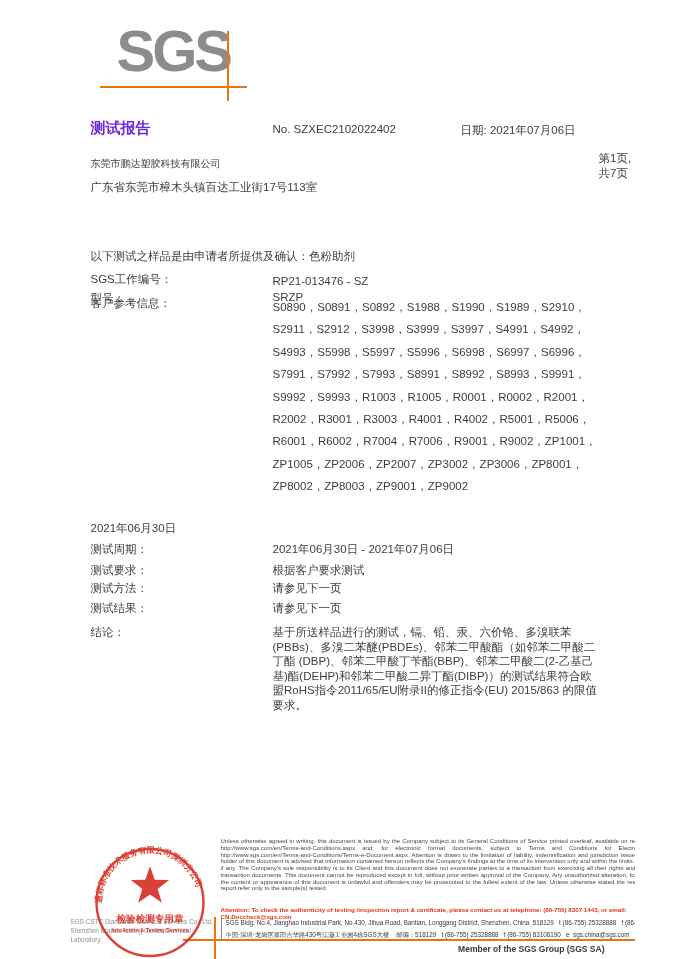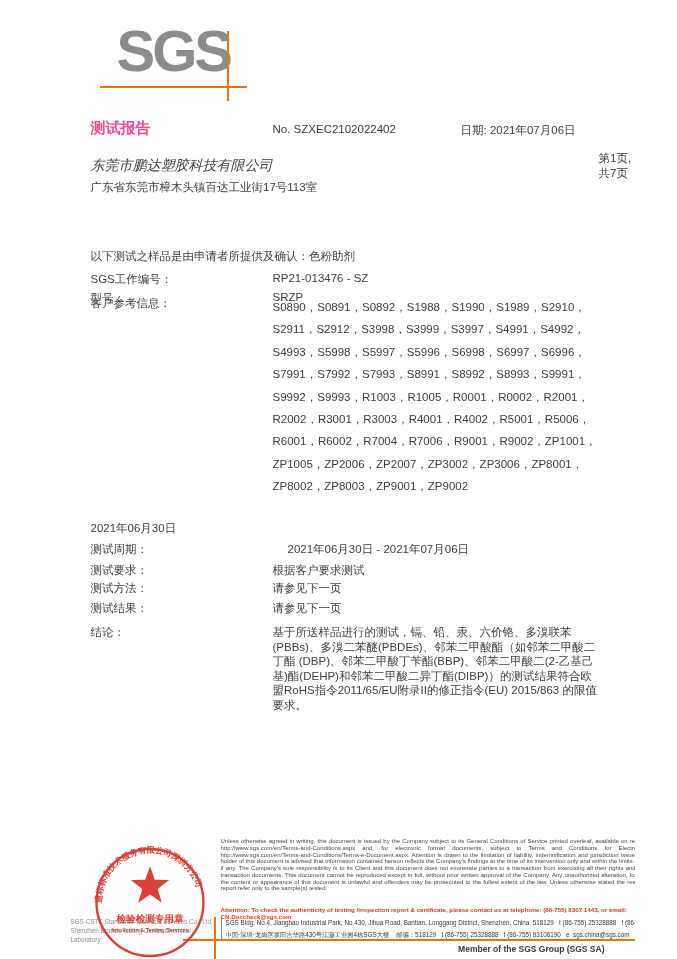--- a/index.html
+++ b/index.html
@@ -7,35 +7,35 @@
   body { font-family:"Liberation Sans","DejaVu Sans",sans-serif; color:#3d3d3d; }
   .page { position:relative; width:592px; height:959px; background:#fff; overflow:hidden; margin:0 auto; }
 
   
   .logo-text { position:absolute; left:74px; top:22px; font-size:58px; font-weight:bold;
                color:#8c8c8c; letter-spacing:-3px; line-height:1; }
   .logo-hline { position:absolute; left:57px; top:86px; width:147px; height:2px; background:#e8750d; }
   .logo-vline { position:absolute; left:184px; top:31px; width:2px; height:70px; background:#e8750d; }
 
   
-  .doc-title { position:absolute; left:48px; top:119px; font-size:15px; font-weight:bold; color:#ec4899; }
+  .doc-title { position:absolute; left:48px; top:119px; font-size:15px; font-weight:bold; color:#6d28d9; }
   .report-no { position:absolute; left:230px; top:123px; font-size:11.5px; }
   .report-date { position:absolute; left:418px; top:123px; font-size:11.5px; }
   .report-pages { position:absolute; left:556px; top:123px; font-size:11.5px;margin-top:28px; }
-  .applicant-name { position:absolute; left:48px; top:157px; font-size:14px;font-style:italic; }
+  .applicant-name { position:absolute; left:48px; top:157px; font-size:10px; }
   .applicant-address { position:absolute; left:48px; top:180px; font-size:11.5px; }
 
   
   .statement { position:absolute; left:48px; top:249px; font-size:11.5px; }
   .row { position:absolute; left:48px; right:36px; display:flex; font-size:11.5px; }
   .row .lbl { flex:0 0 182px; }
   .row .val { flex:1; }
-  .r-job { top:272px; } .r-model { top:291px; } .r-ref { top:296px; }
+  .r-job { top:272px;align-items:flex-end; } .r-model { top:291px; } .r-ref { top:296px; }
   .ref-line { display:block; line-height:22.4px; }
-  .r-received { top:521px; } .r-period { top:542px;gap:15px; } .r-request { top:563px; }
+  .r-received { top:521px; } .r-period { top:542px; } .r-request { top:563px; }
   .r-method { top:581px; } .r-result { top:601px; }
   .r-conclusion { top:625px; }
   .r-conclusion .val { line-height:14.6px; }
 
   
   .fine-print { position:absolute; left:178px; top:838px; width:474px; font-size:6px;
                 line-height:6.75px; text-align:justify; color:#474747; }
   .attention { position:absolute; left:178px; top:906px; width:474px; font-size:6.2px;
                line-height:7px; font-weight:bold; color:#e63312; }
   .addresses { position:absolute; left:178px; top:917px; width:474px; font-size:6.3px;

